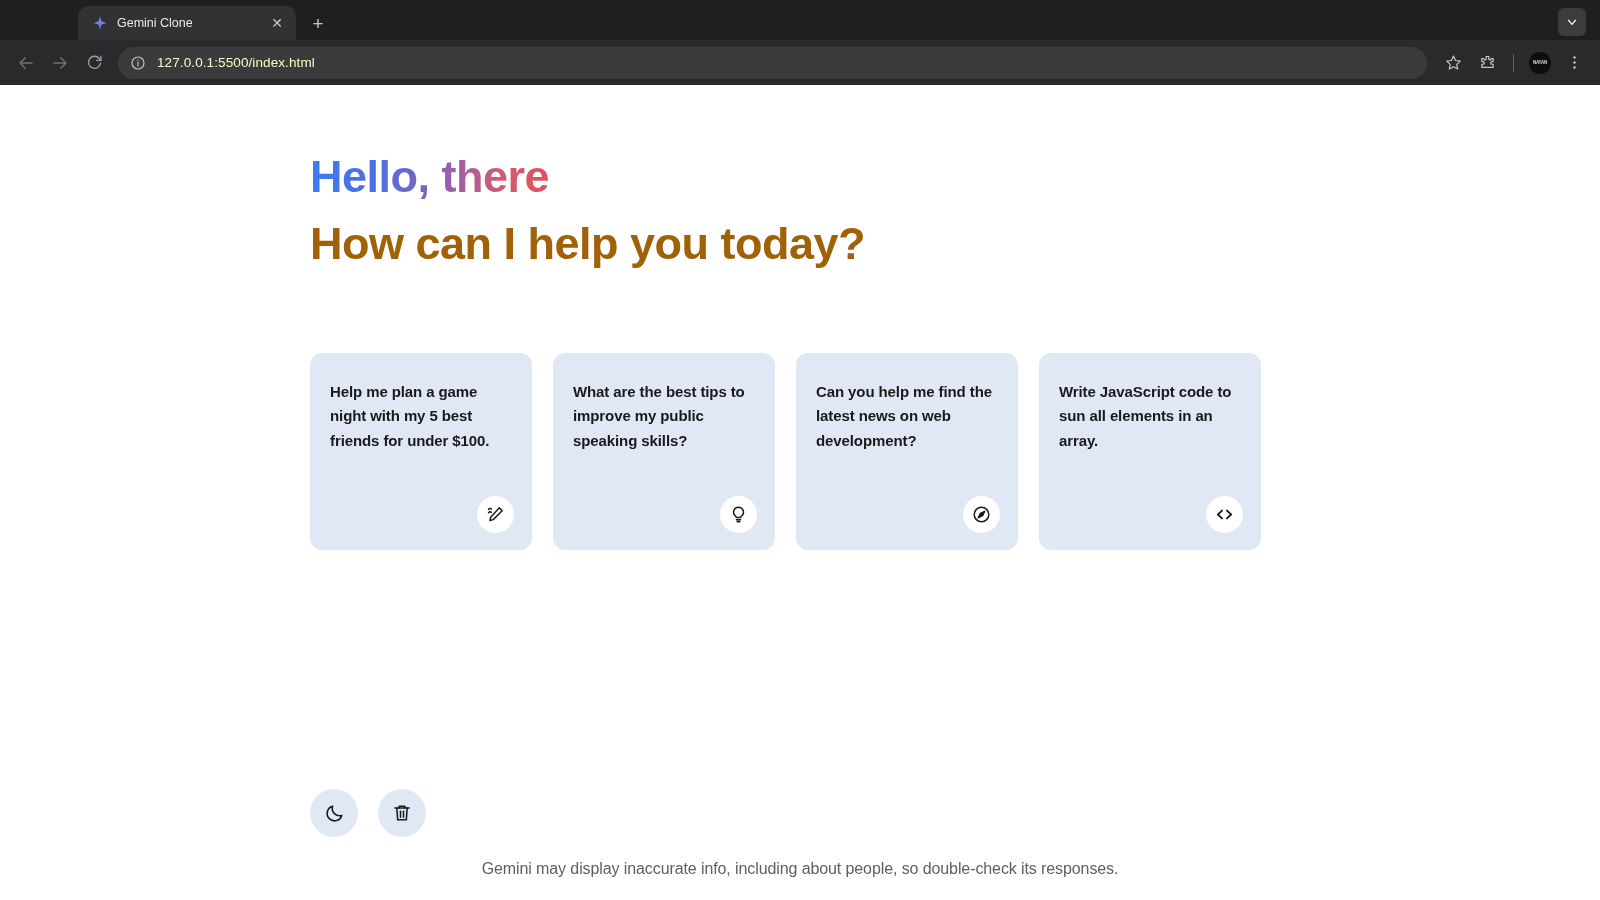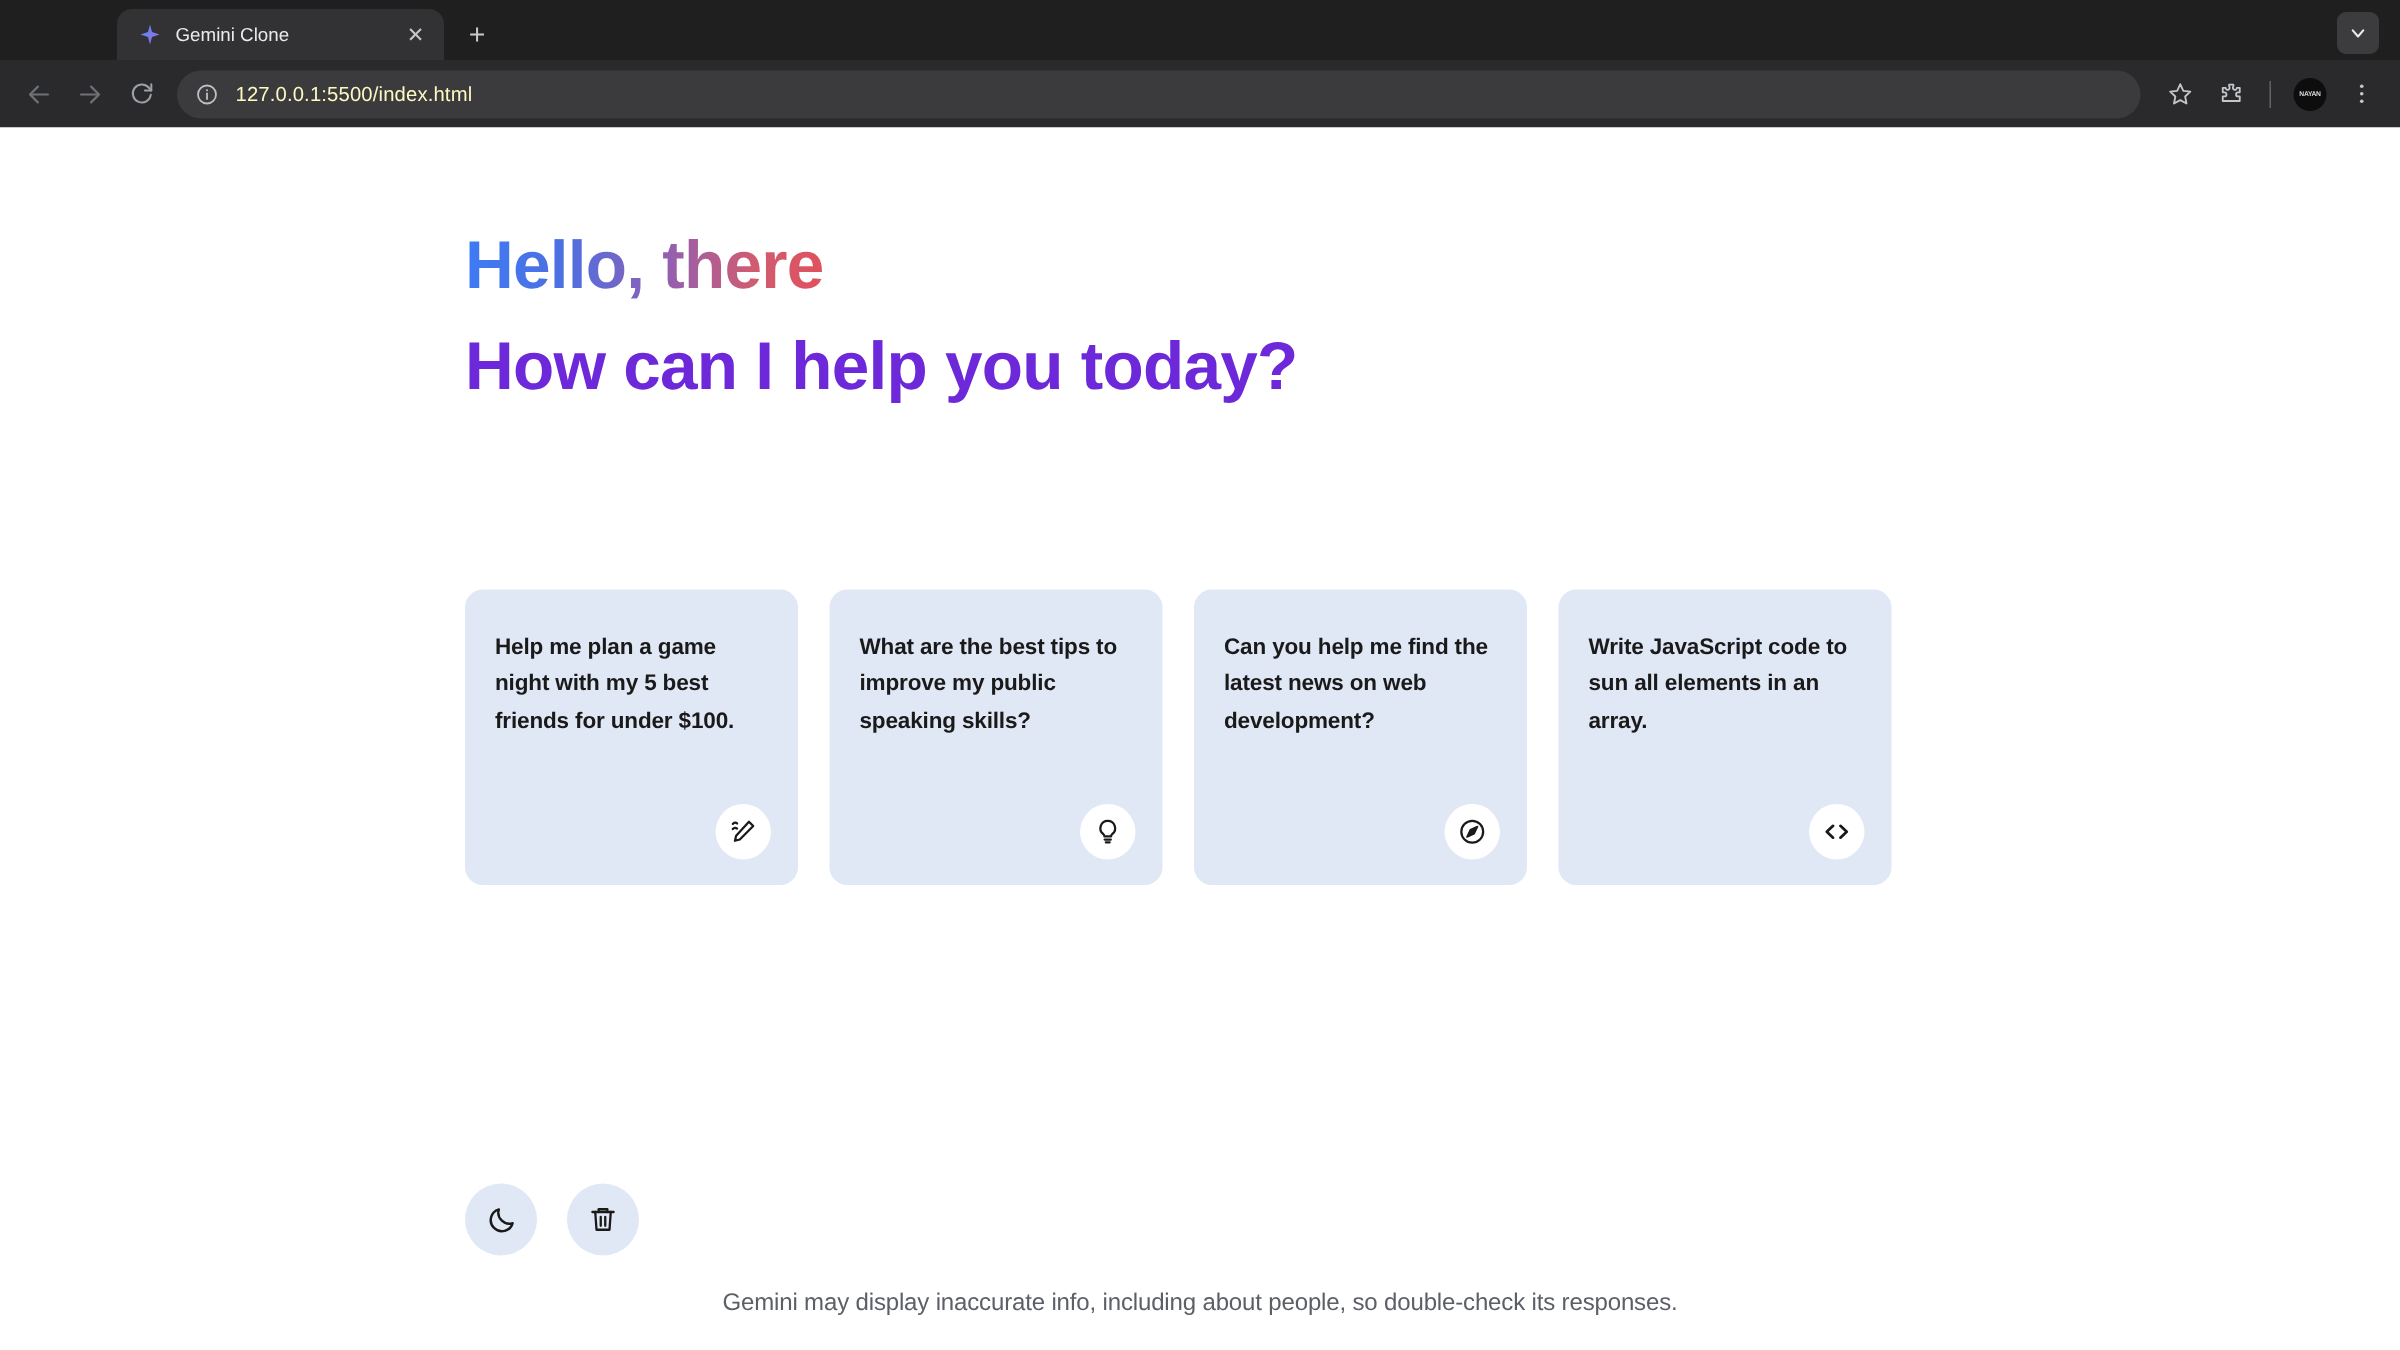--- a/index.html
+++ b/index.html
@@ -69,34 +69,33 @@
     overflow: hidden;
   }
   .avatar-text { color: #d9d9d9; font-size: 4.5px; font-weight: bold; letter-spacing: -.2px; transform: scale(1); }
 
   
   .viewport { flex: 1; background: #fff; position: relative; }
   .page {
     position: absolute; inset: 0;
     display: flex; flex-direction: column;
     padding: 0 310px;
-    gap: 40px;
   }
 
   .greeting { margin-top: 66px; }
   .greet-line1 {
     font-size: 45px; font-weight: bold; letter-spacing: -.5px;
     background: linear-gradient(90deg, #3d7bf5 0%, #4e6fe0 28%, #8f5fb5 55%, #cf5c72 80%, #e0515d 100%);
     -webkit-background-clip: text; background-clip: text;
     -webkit-text-fill-color: transparent; color: transparent;
     display: inline-block;
   }
   .greet-line2 {
     font-size: 45px; font-weight: bold; letter-spacing: -.5px;
-    color: #6d28d9; margin-top: 15px;
+    color: #a16207; margin-top: 15px;
   }
 
   .cards {
     display: flex; gap: 21px; margin-top: 83px;
   }
   .card {
     width: 222px; height: 197px;
     background: #e0e7f5; border-radius: 12px;
     padding: 27px 22px 0 20px;
     position: relative;

